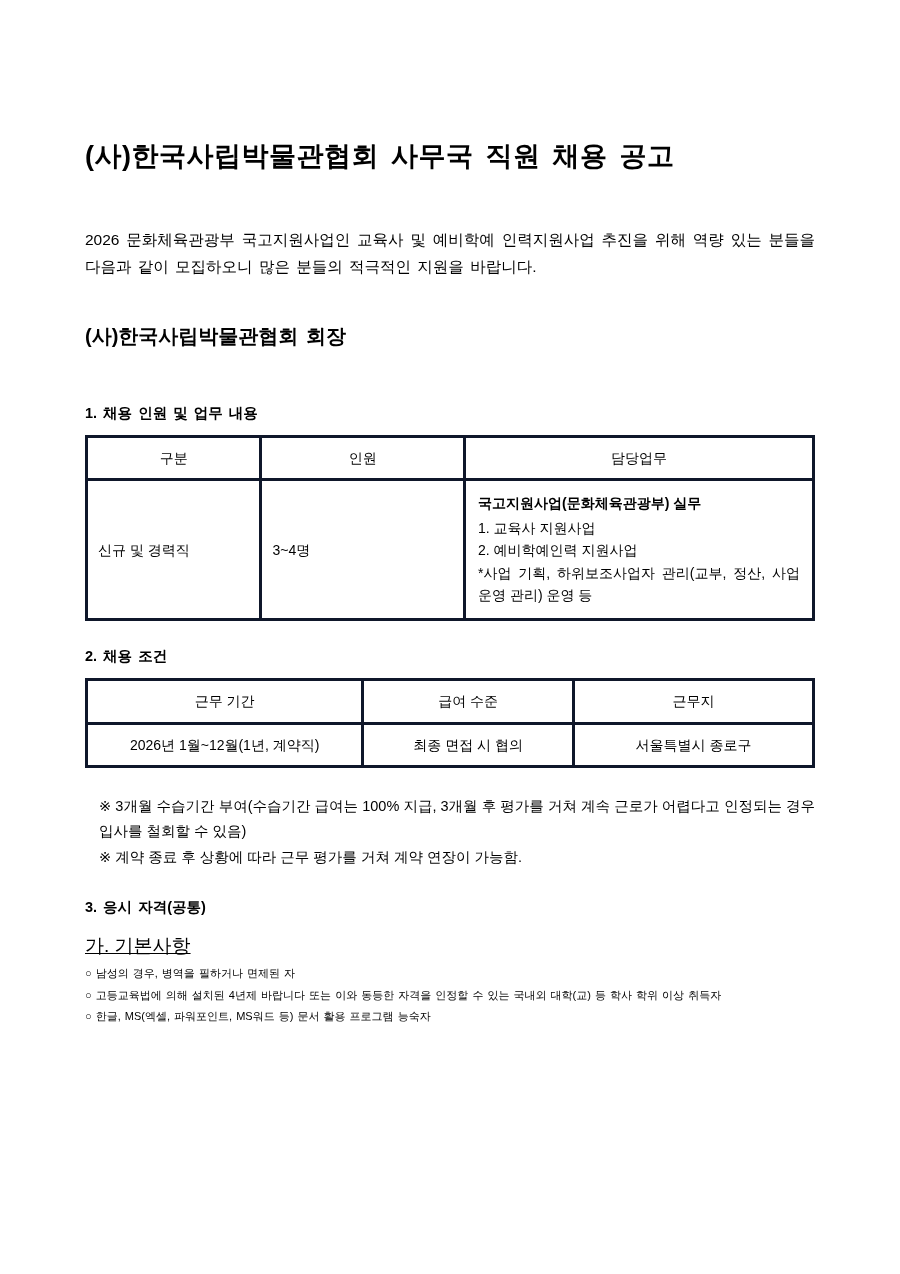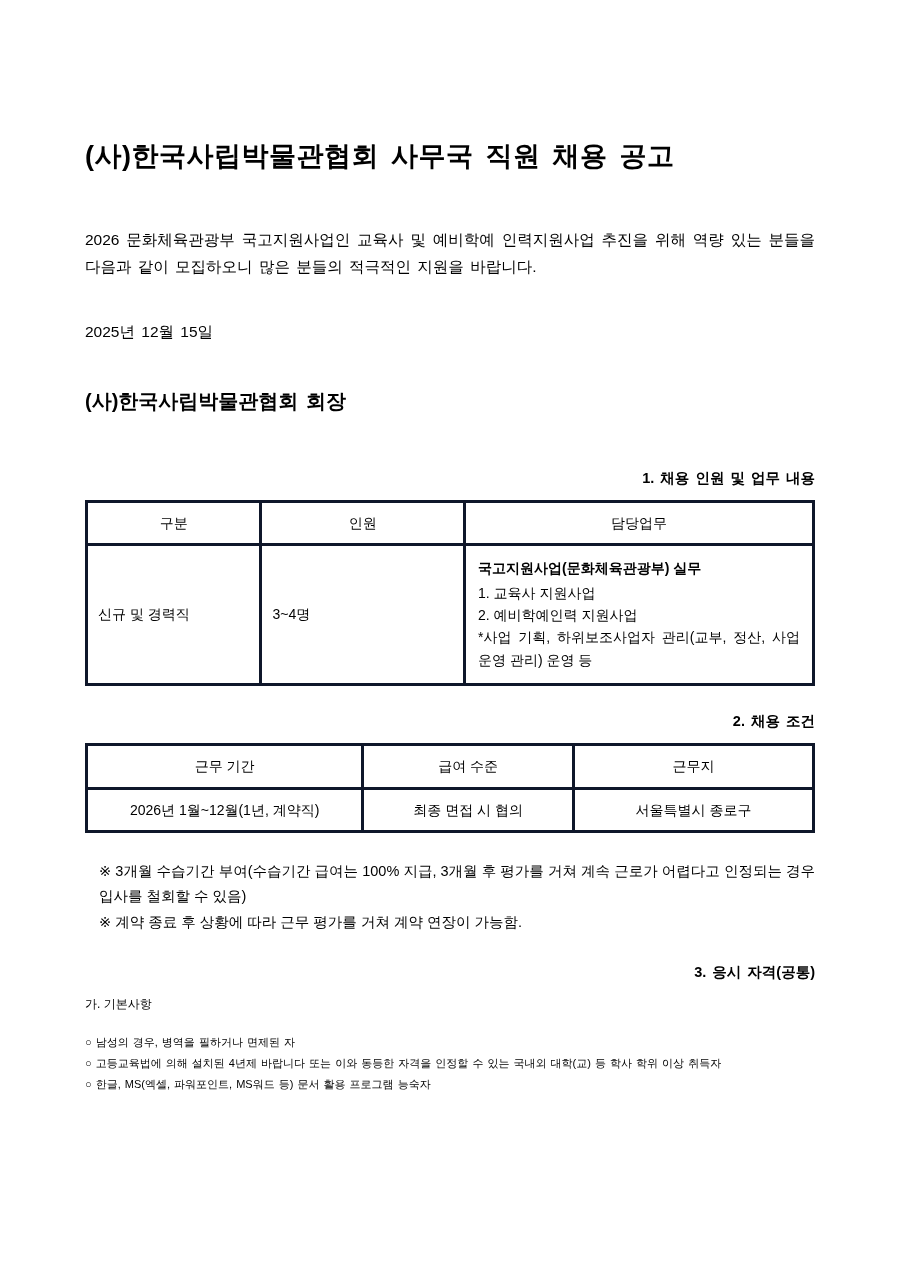--- a/index.html
+++ b/index.html
@@ -47,21 +47,20 @@
     font-weight: bold;
     line-height: 1.6;
     margin: 0 0 52px 0;
     word-spacing: 2px;
   }
   .section-heading {
     font-size: 14.5px;
     font-weight: bold;
     margin: 0 0 12px 0;
     word-spacing: 2px;
-    text-align: right;
   }
   table {
     border-collapse: collapse;
     width: 100%;
     table-layout: fixed;
     margin: 0 0 26px 0;
   }
   table td, table th {
     border: 3px solid #0f172a;
     font-size: 14px;
@@ -104,23 +103,24 @@
   }
   .note {
     font-size: 14.5px;
     line-height: 1.7;
     margin: 0 0 2px 0;
     text-align: justify;
     text-indent: 0;
     padding-left: 14px;
   }
   .sub-heading {
-    font-size: 12px;
+    font-size: 19px;
     line-height: 1.75;
-    margin: 0 0 18px 0;
+    margin: 0 0 2px 0;
+    text-decoration: underline;
   }
   .bullet-line {
     font-size: 11px;
     line-height: 1.75;
     margin: 0 0 2px 0;
     text-align: justify;
     word-spacing: 1px;
   }
   .section-block {
     margin-bottom: 6px;
@@ -128,21 +128,20 @@
 </style>
 </head>
 <body>
 
 <div class="page">
 
   <h1 class="doc-title">(사)한국사립박물관협회 사무국 직원 채용 공고</h1>
 
   <p class="intro-para">2026 문화체육관광부 국고지원사업인 교육사 및 예비학예 인력지원사업 추진을 위해 역량 있는 분들을 다음과 같이 모집하오니 많은 분들의 적극적인 지원을 바랍니다.</p>
 
-  <p class="date-line">2025년 12월 15일</p>
 
   <p class="org-line">(사)한국사립박물관협회 회장</p>
 
   <div class="section-block">
     <h2 class="section-heading">1. 채용 인원 및 업무 내용</h2>
     <table class="t1">
       <colgroup>
         <col class="c1">
           <col class="c2">
           <col class="c3">

